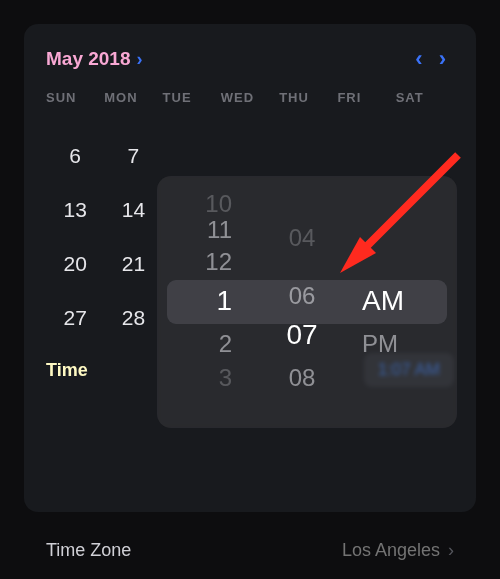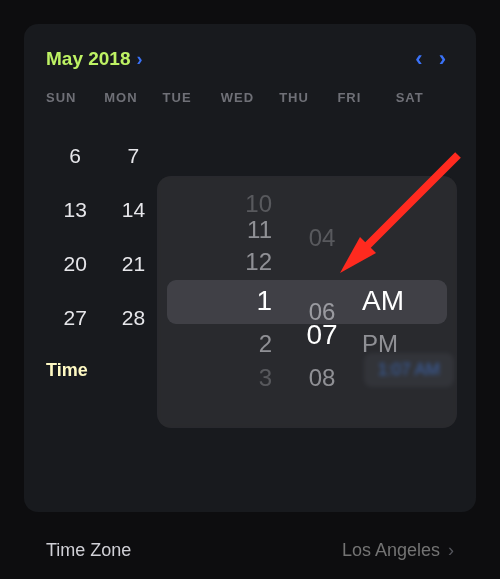--- a/index.html
+++ b/index.html
@@ -1,38 +1,38 @@
 <!DOCTYPE html>
 <html><head>
 <meta charset="utf-8">
 <style>
   html,body{margin:0;padding:0;background:#0d0d0f;font-family:-apple-system,Helvetica,Arial,sans-serif;color:#e6e6ea;}
   .stage{position:relative;width:500px;height:579px;margin:0 auto;background:#0d0d0f;}
   .card{position:absolute;left:24px;top:24px;width:452px;height:488px;background:#181a1e;border-radius:14px;padding:22px 22px 0 22px;box-sizing:border-box;}
   .hdr{display:flex;align-items:center;}
-  .month{font-size:19px;font-weight:700;color:#bef264;}
+  .month{font-size:19px;font-weight:700;color:#f9a8d4;}
   .month-chev{color:#3a72f8;font-size:18px;margin-left:6px;font-weight:700;}
   .flex-spacer{flex:1;}
   .nav{color:#3a72f8;font-size:22px;font-weight:600;padding:0 8px;}
   .dow{display:flex;margin-top:18px;}
   .dow span{flex:1;text-align:left;font-size:13px;font-weight:600;letter-spacing:1px;color:#6f7077;}
   .grid{margin-top:24px;}
   .wk{display:flex;height:54px;align-items:center;}
   .wk span{flex:1;text-align:center;font-size:21px;color:#e6e6ea;}
   .time-row{display:flex;align-items:center;margin-top:8px;}
   .time-lbl{font-size:18px;font-weight:600;color:#fef9c3;}
   .time-pill{margin-left:auto;background:#2a2d33;border-radius:8px;padding:7px 14px;color:#3a82ff;font-size:17px;}
   .tz{position:absolute;left:24px;top:540px;width:452px;padding:0 22px;box-sizing:border-box;display:flex;align-items:center;}
   .tz-lbl{font-size:18px;color:#d0d0d6;}
   .tz-val{margin-left:auto;font-size:18px;color:#737373;}
   .tz-chev{color:#55565d;font-size:18px;margin-left:8px;}
   
   .wheel{position:absolute;left:157px;top:176px;width:300px;height:252px;background:rgba(60,60,66,0.46);backdrop-filter:blur(2px);border-radius:14px;overflow:hidden;}
   .sel{position:absolute;left:10px;right:10px;top:104px;height:44px;background:rgba(118,118,128,0.30);border-radius:9px;}
-  .col{position:absolute;top:0;bottom:0;text-align:center;padding-left:40px;}
+  .col{position:absolute;top:0;bottom:0;text-align:center;}
   .col.h{left:0;width:95px;}
   .col.m{left:95px;width:100px;margin-top:34px;}
   .col.p{left:195px;width:105px;}
   .item{position:absolute;left:0;right:0;font-size:24px;}
   .sel-item{top:109px;font-size:28px;color:#fff;}
   .faded{color:rgba(230,230,235,0.55);}
   .dimmer{color:rgba(230,230,235,0.25);}
   
   .arrow{position:absolute;left:328px;top:145px;width:140px;height:140px;pointer-events:none;}
   .arrow line{stroke:#ff2a1f;stroke-width:8;}
@@ -114,21 +114,21 @@
       <div class="item dimmer" style="top:14px;text-align:right;padding-right:20px">10</div>
       <div class="item faded" style="top:40px;text-align:right;padding-right:20px">11</div>
       <div class="item faded" style="top:72px;text-align:right;padding-right:20px">12</div>
       <div class="item sel-item" style="text-align:right;padding-right:20px">1</div>
       <div class="item faded" style="top:154px;text-align:right;padding-right:20px">2</div>
       <div class="item dimmer" style="top:188px;text-align:right;padding-right:20px">3</div>
     </div>
 
     <div class="col m">
       <div class="item dimmer" style="top:14px">04</div>
-      <div class="item faded" style="top:88px">06</div>
+      <div class="item faded" style="top:72px">06</div>
       <div class="item sel-item">07</div>
       <div class="item faded" style="top:154px">08</div>
     </div>
 
     <div class="col p">
       <div class="item sel-item" style="text-align:left;padding-left:10px">AM</div>
       <div class="item faded" style="top:154px;text-align:left;padding-left:10px">PM</div>
     </div>
   </div>
 

